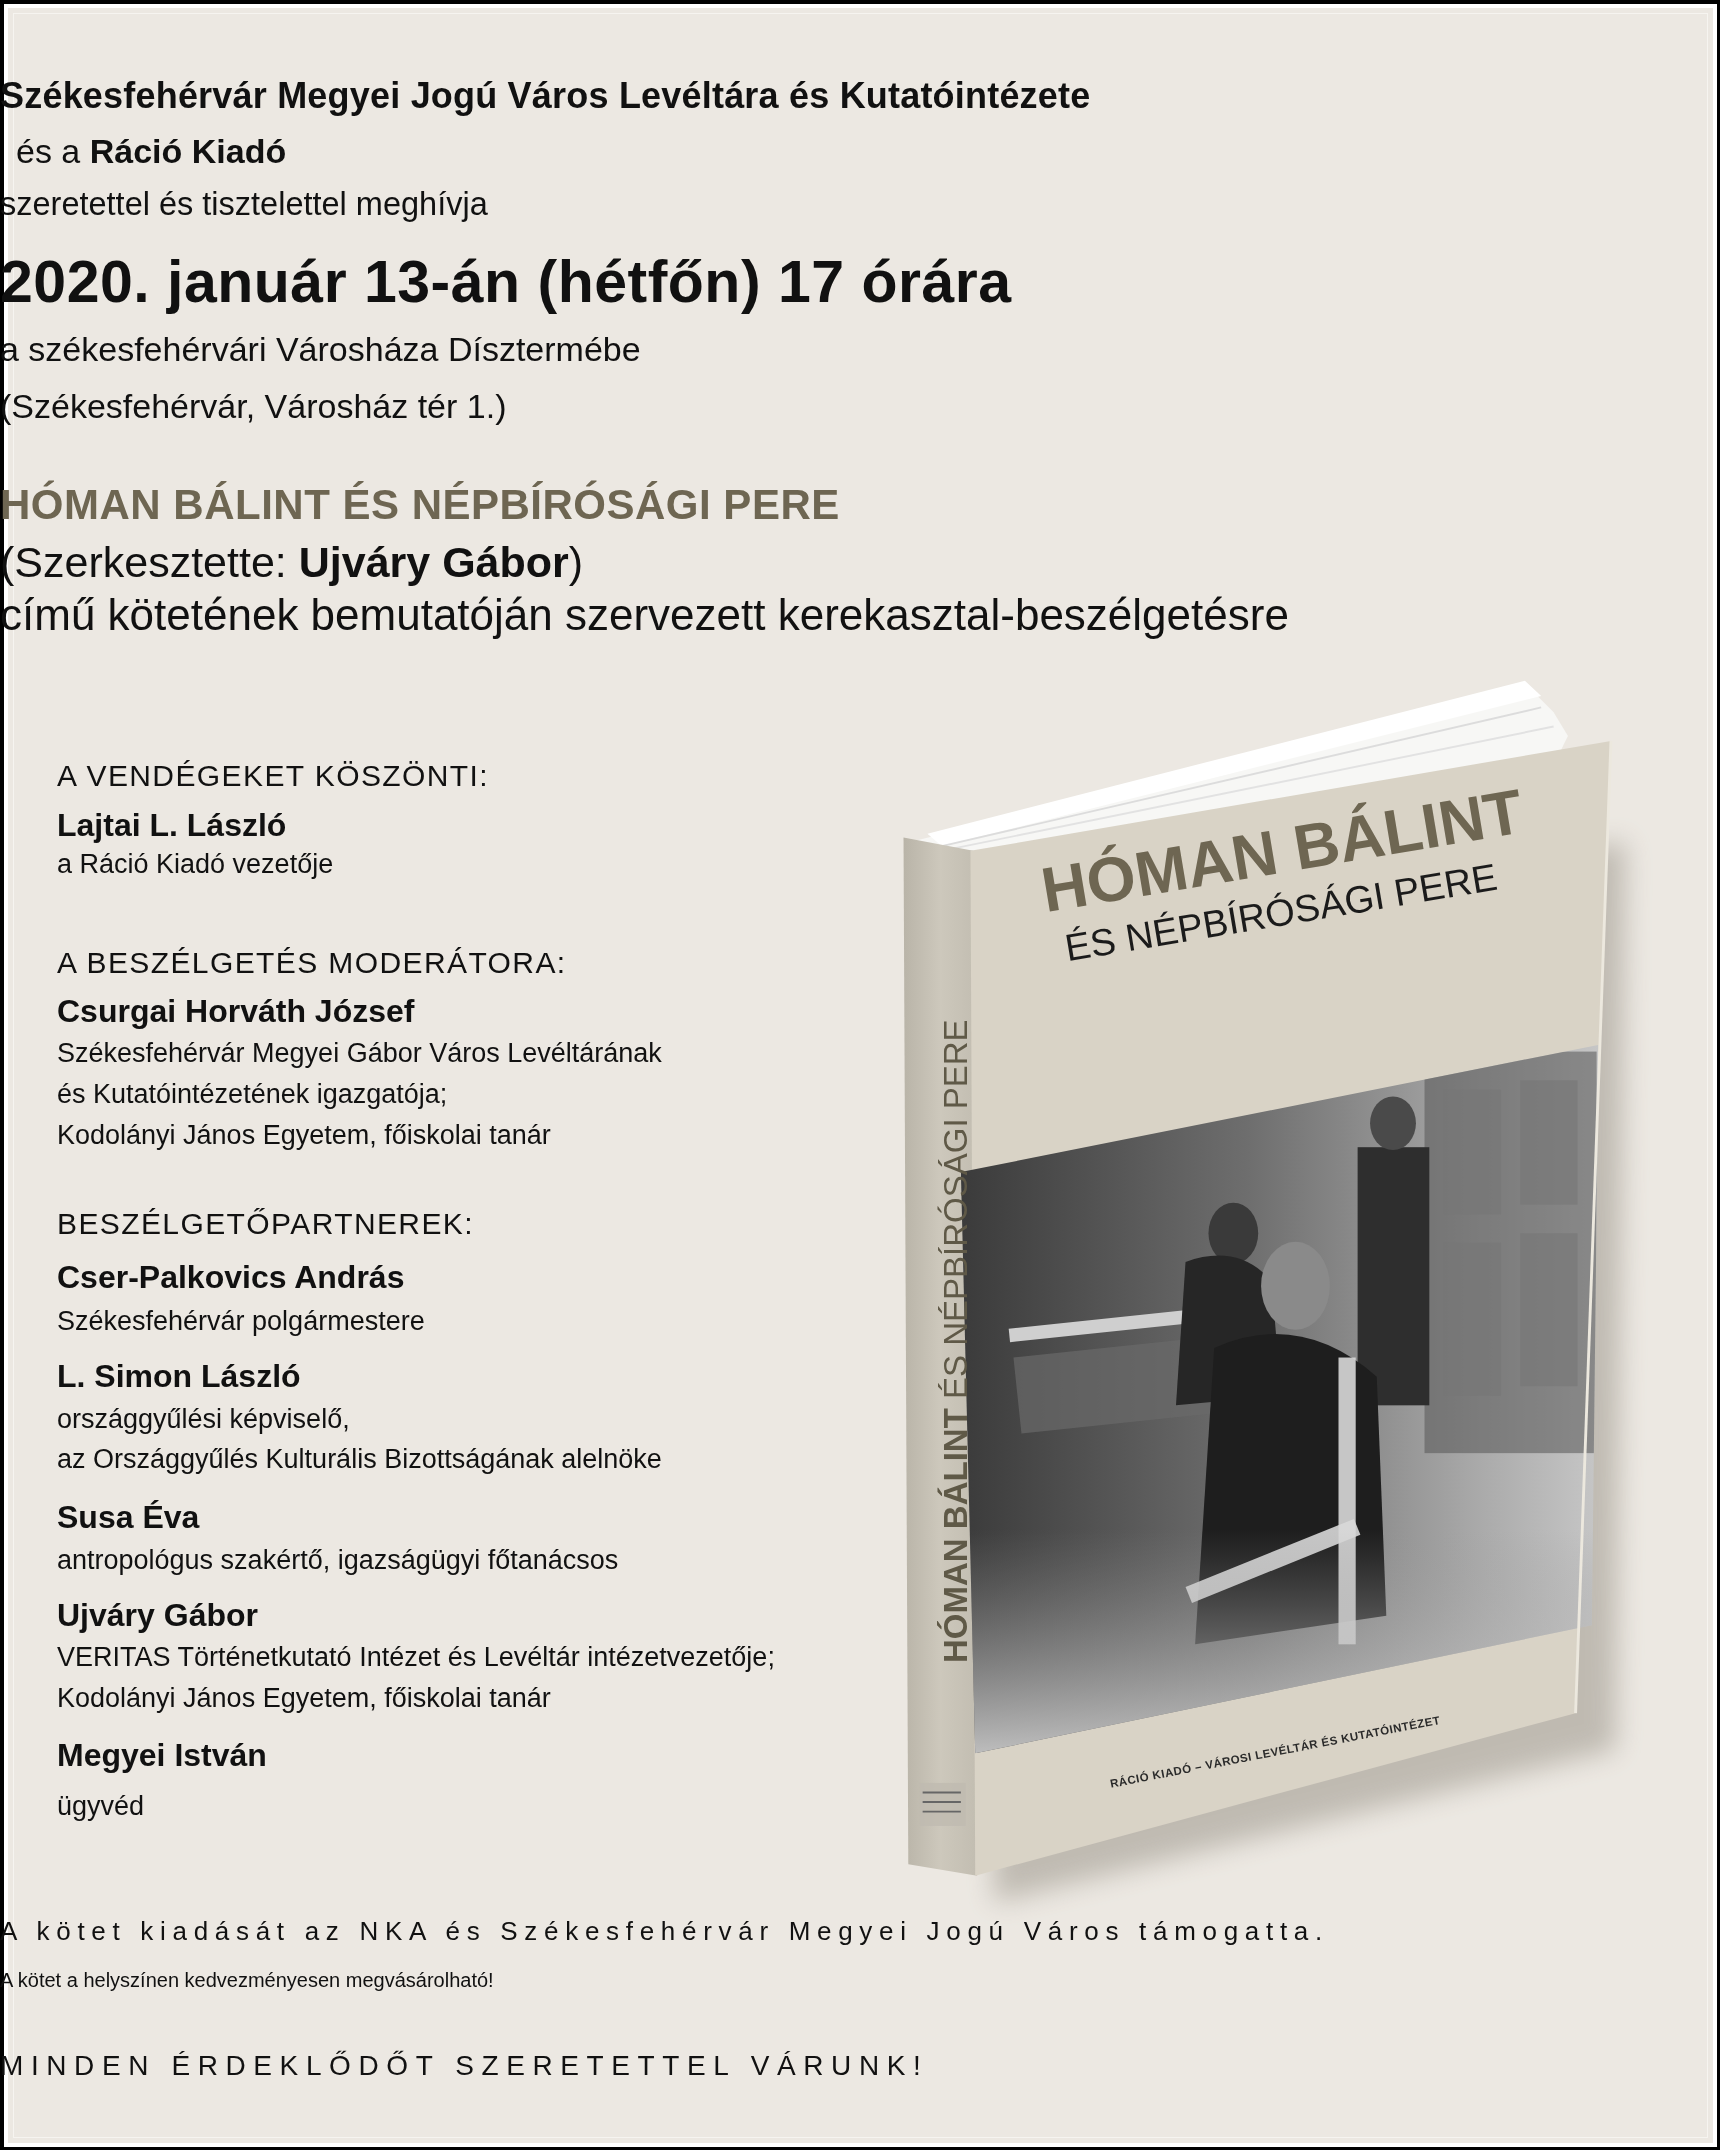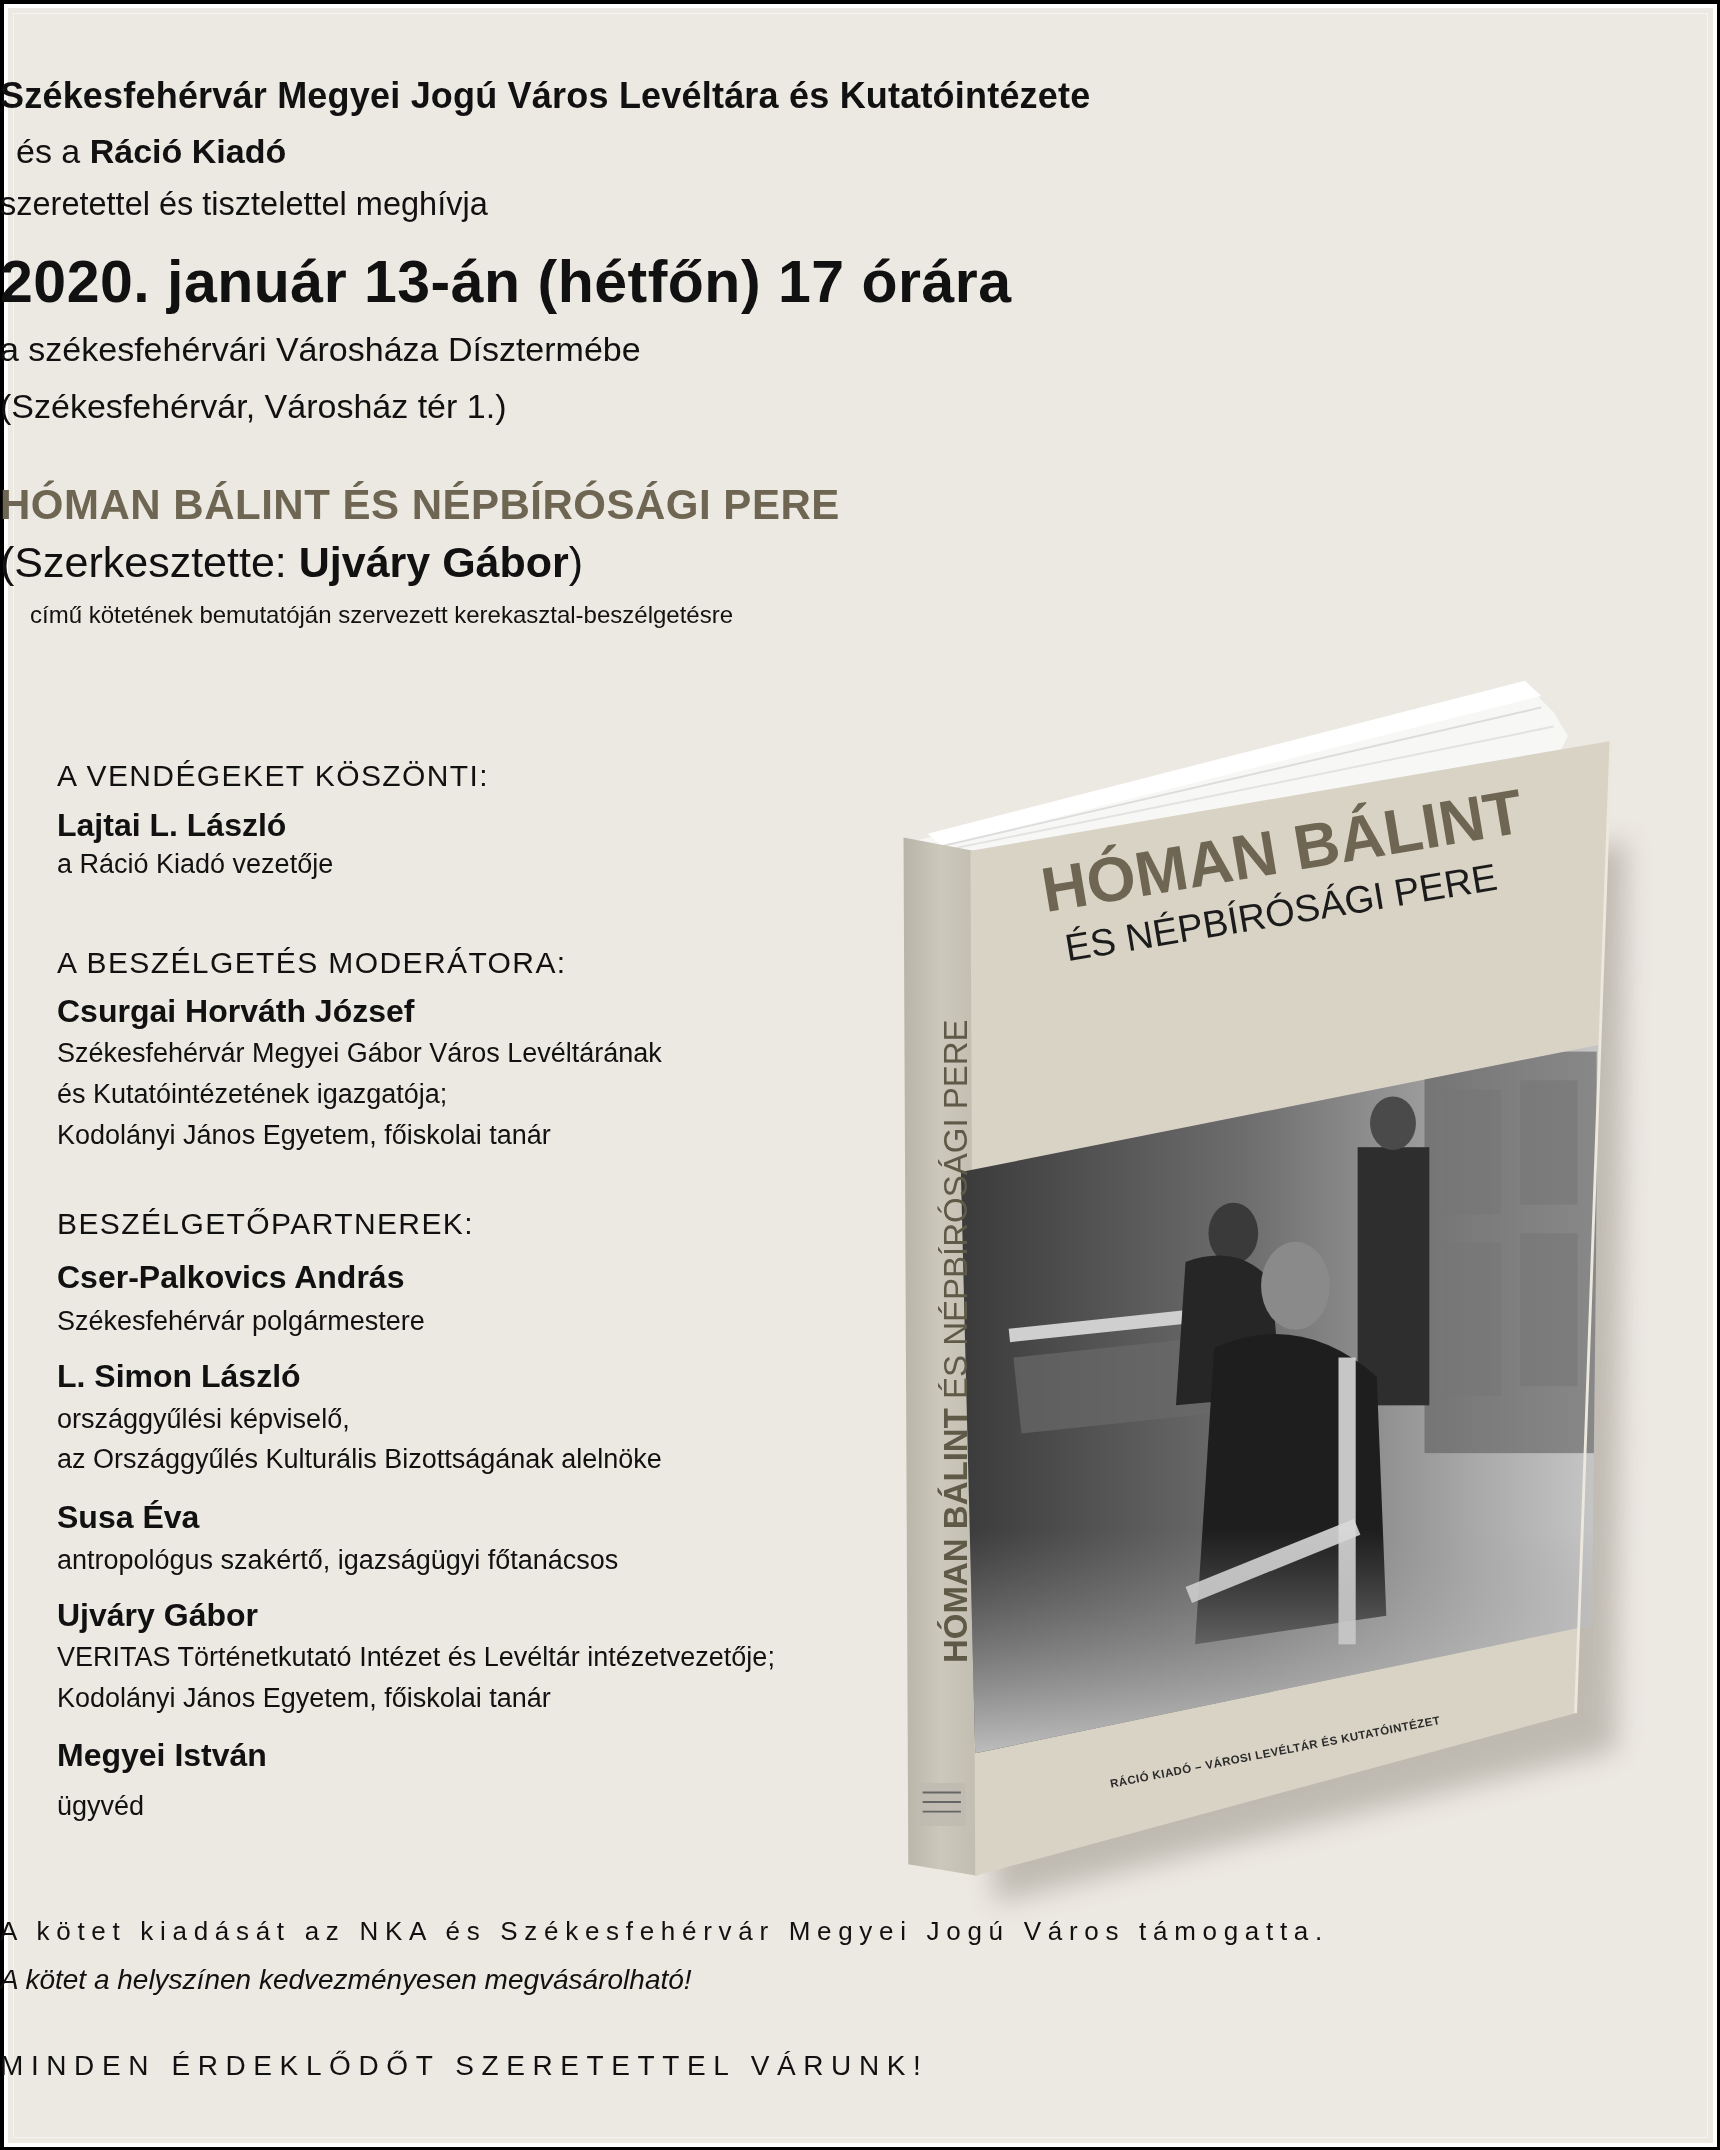--- a/index.html
+++ b/index.html
@@ -27,26 +27,26 @@
   }
   .lcol { left: 57px; width: 824px; right: auto; }
   .b { font-weight: bold; }
   .t-inst { font-size: 36px; font-weight: bold; letter-spacing: 0.2px; }
   .t-and { font-size: 34px; padding-left: 16px; }
   .t-invite { font-size: 32.5px; }
   .t-date { font-size: 59px; font-weight: bold; letter-spacing: 0.5px; }
   .t-venue { font-size: 34px; }
   .t-title { font-size: 42px; font-weight: bold; color: #6E6652; letter-spacing: 0.5px; }
   .t-editor { font-size: 43px; }
-  .t-desc { font-size: 24px; padding-left: 30px; }
+  .t-desc { font-size: 44px; }
   .t-role { font-size: 30px; letter-spacing: 1.4px; }
   .t-name { font-size: 32px; font-weight: bold; }
   .t-sub { font-size: 27px; }
   .t-support { font-size: 26px; letter-spacing: 6.7px; }
-  .t-buy { font-size: 28px; font-style: italic; }
+  .t-buy { font-size: 20px; }
   .t-welcome { font-size: 28px; letter-spacing: 7.6px; }
 
   
   .book { position: absolute; left: 0; top: 0; width: 1721px; height: 2151px; pointer-events: none; }
   .book svg { position: absolute; left: 0; top: 0; }
   .cover-title-wrap {
     position: absolute; left: 1037px; top: 860px; width: 535px;
     transform-origin: 0 0; transform: rotate(-9.5deg) skewY(0deg);
     pointer-events: none;
   }

